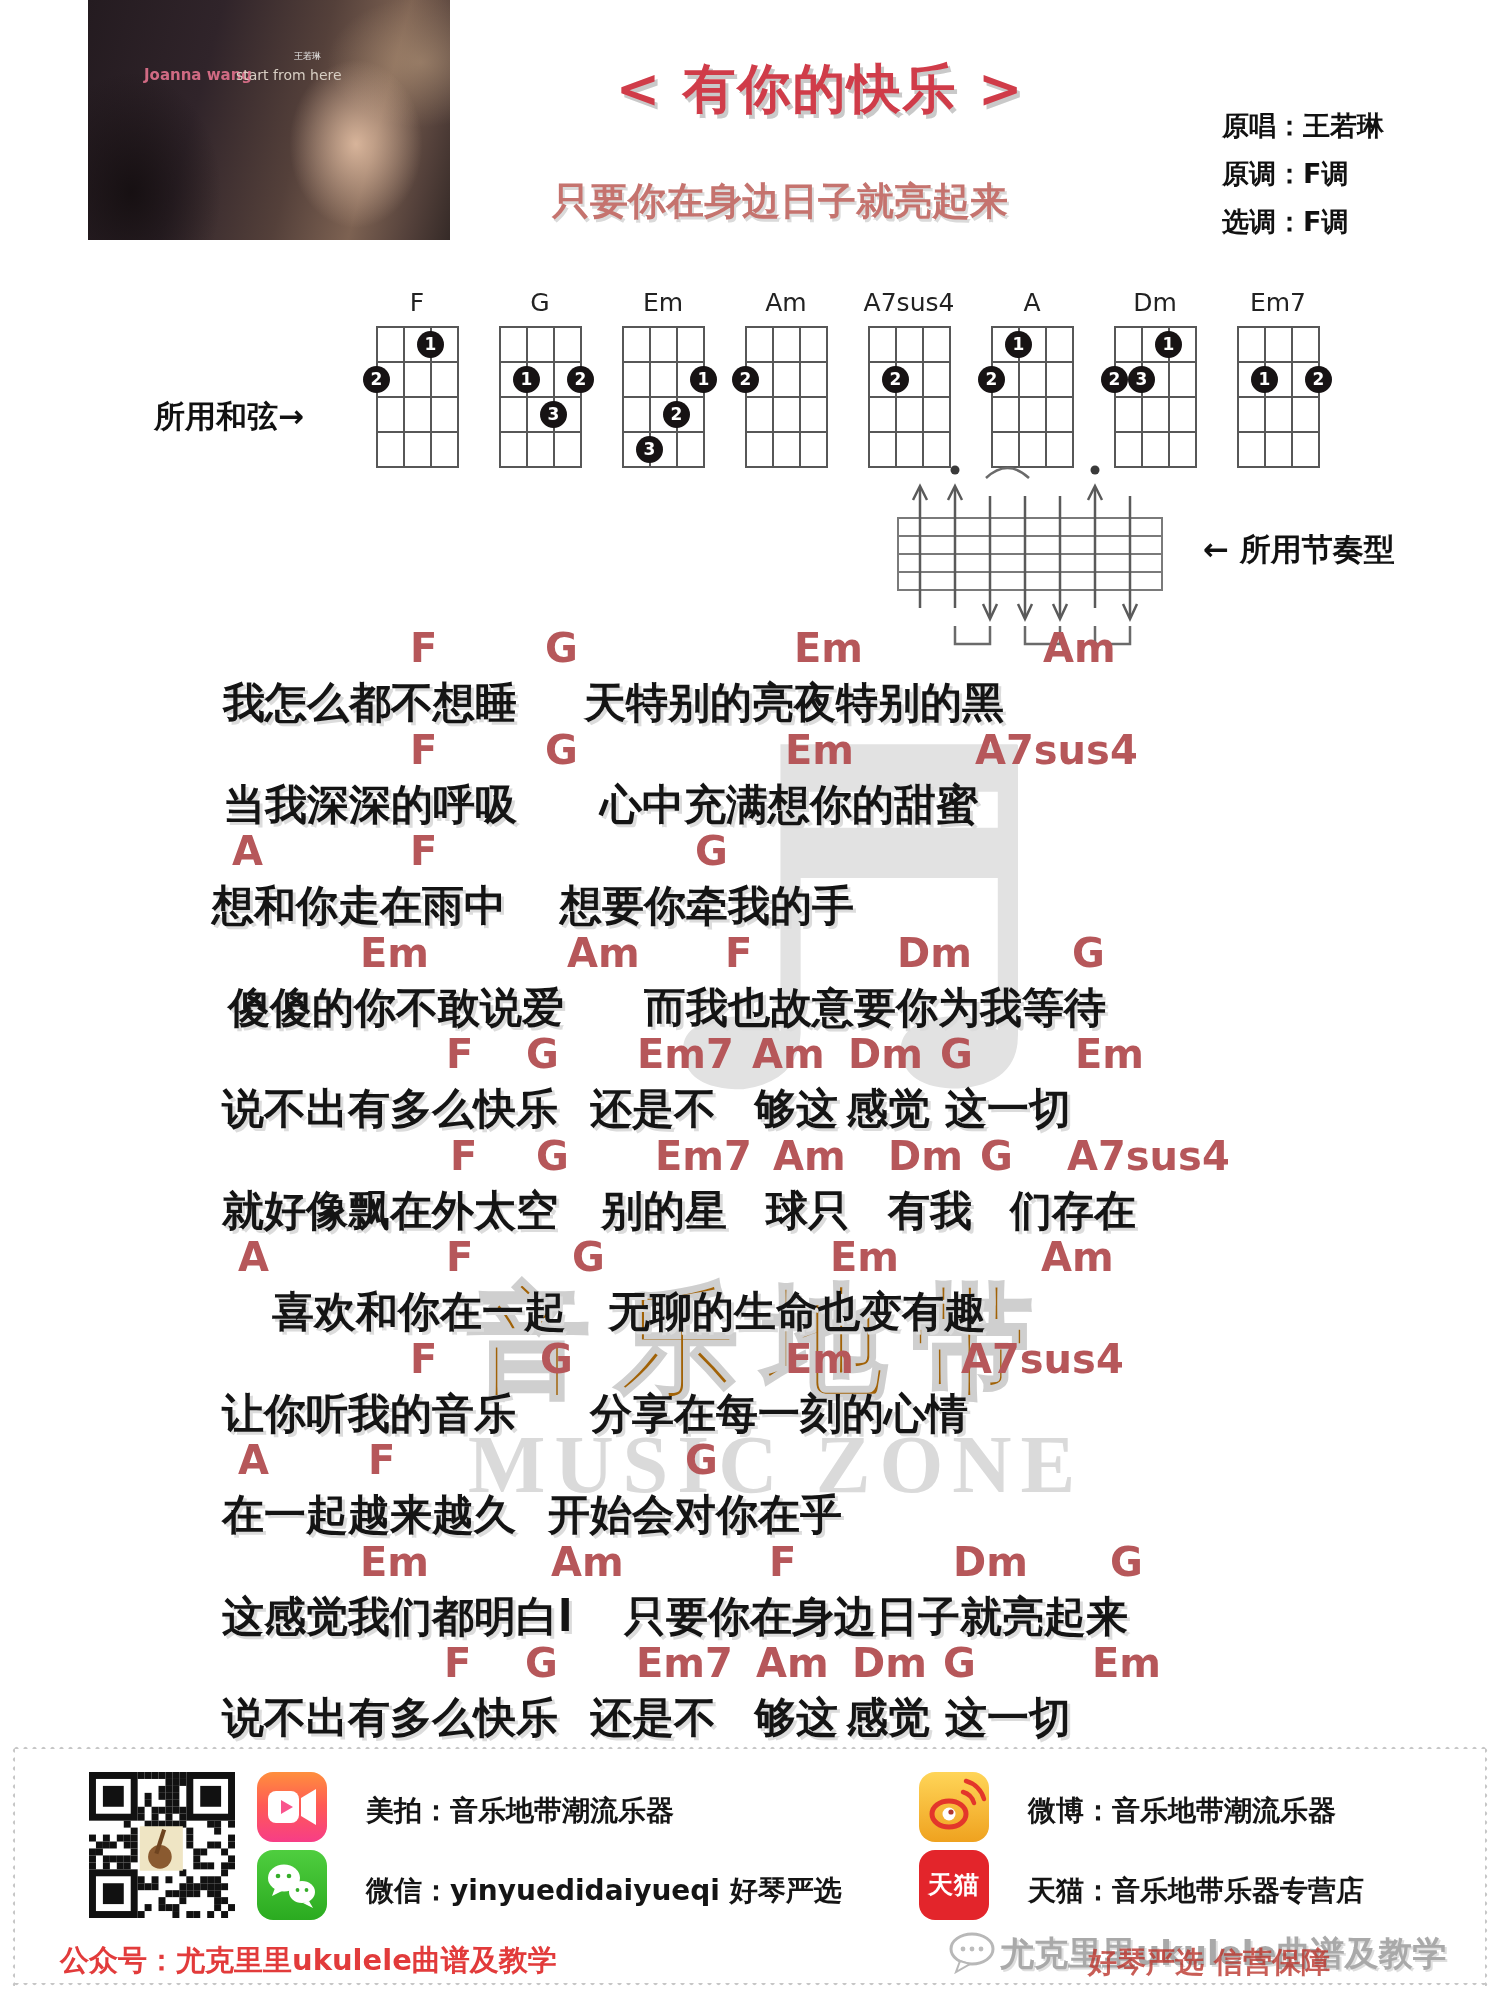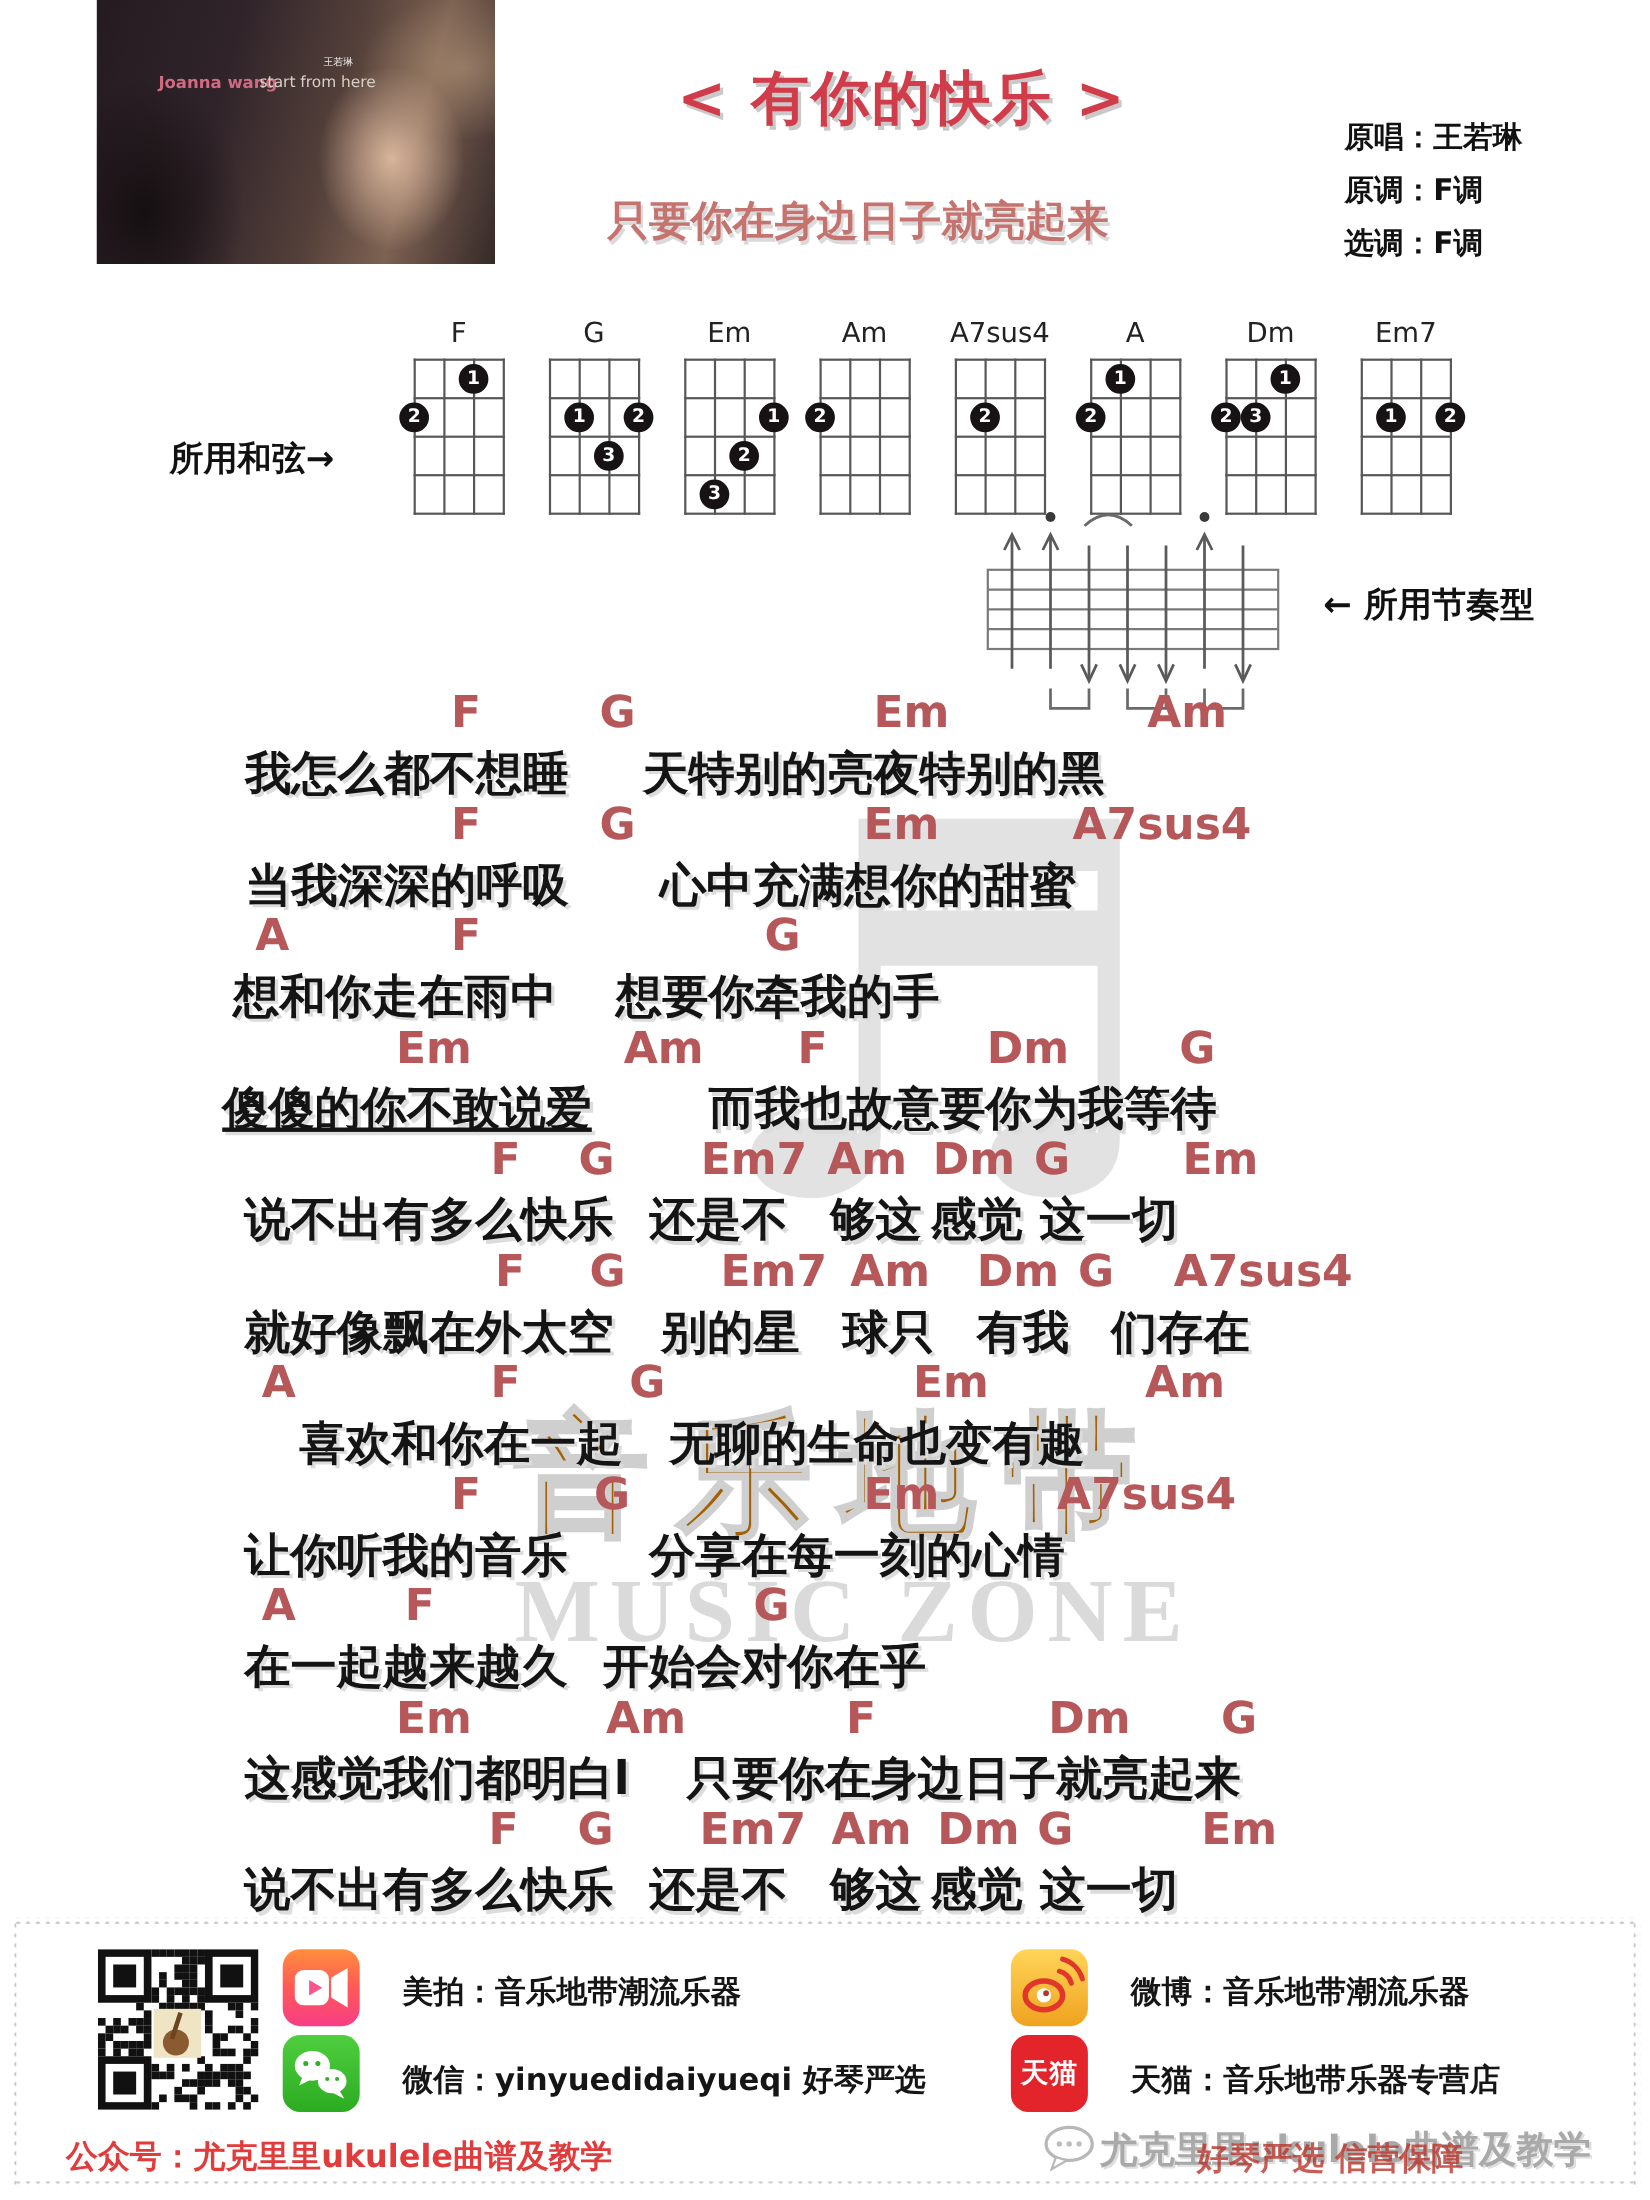--- a/index.html
+++ b/index.html
@@ -287,21 +287,21 @@
       <span style="left: 560px;">想要你牵我的手</span>
     </div>
     <div class="chordrow" style="top: 929.5px;">
       <span style="left: 360px;">Em</span>
       <span style="left: 567px;">Am</span>
       <span style="left: 725px;">F</span>
       <span style="left: 897px;">Dm</span>
       <span style="left: 1072px;">G</span>
     </div>
     <div class="lyricrow" style="top: 979.5px;">
-      <span style="left: 202px; text-decoration: underline;">傻傻的你不敢说爱</span>
+      <span style="left: 228px;">傻傻的你不敢说爱</span>
       <span style="left: 644px;">而我也故意要你为我等待</span>
     </div>
     <div class="chordrow" style="top: 1031px;">
       <span style="left: 446px;">F</span>
       <span style="left: 526px;">G</span>
       <span style="left: 637px;">Em7</span>
       <span style="left: 752px;">Am</span>
       <span style="left: 848px;">Dm</span>
       <span style="left: 940px;">G</span>
       <span style="left: 1075px;">Em</span>

